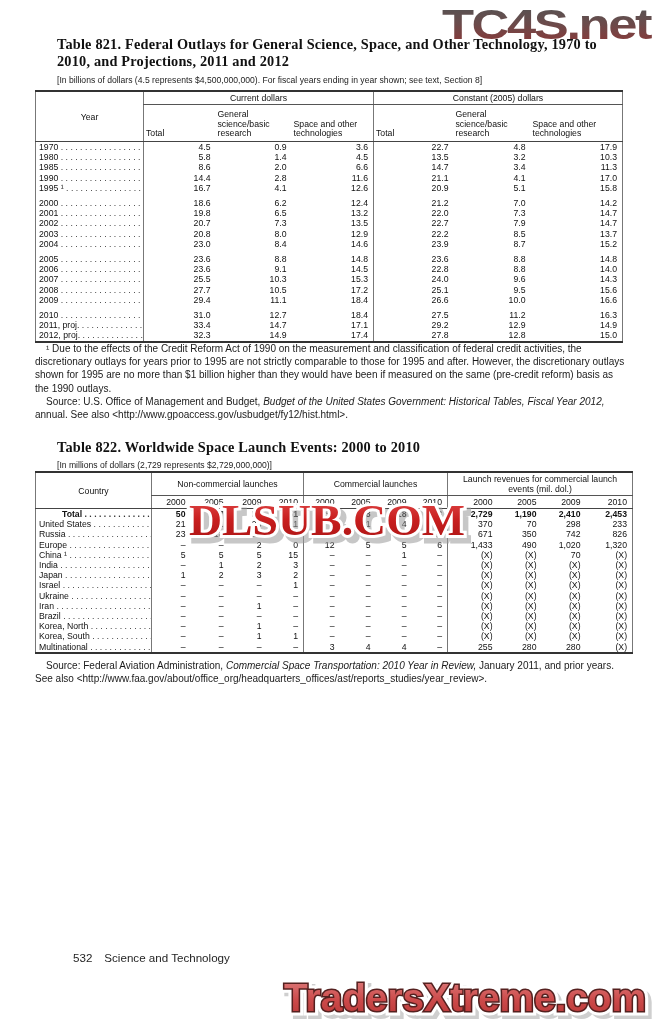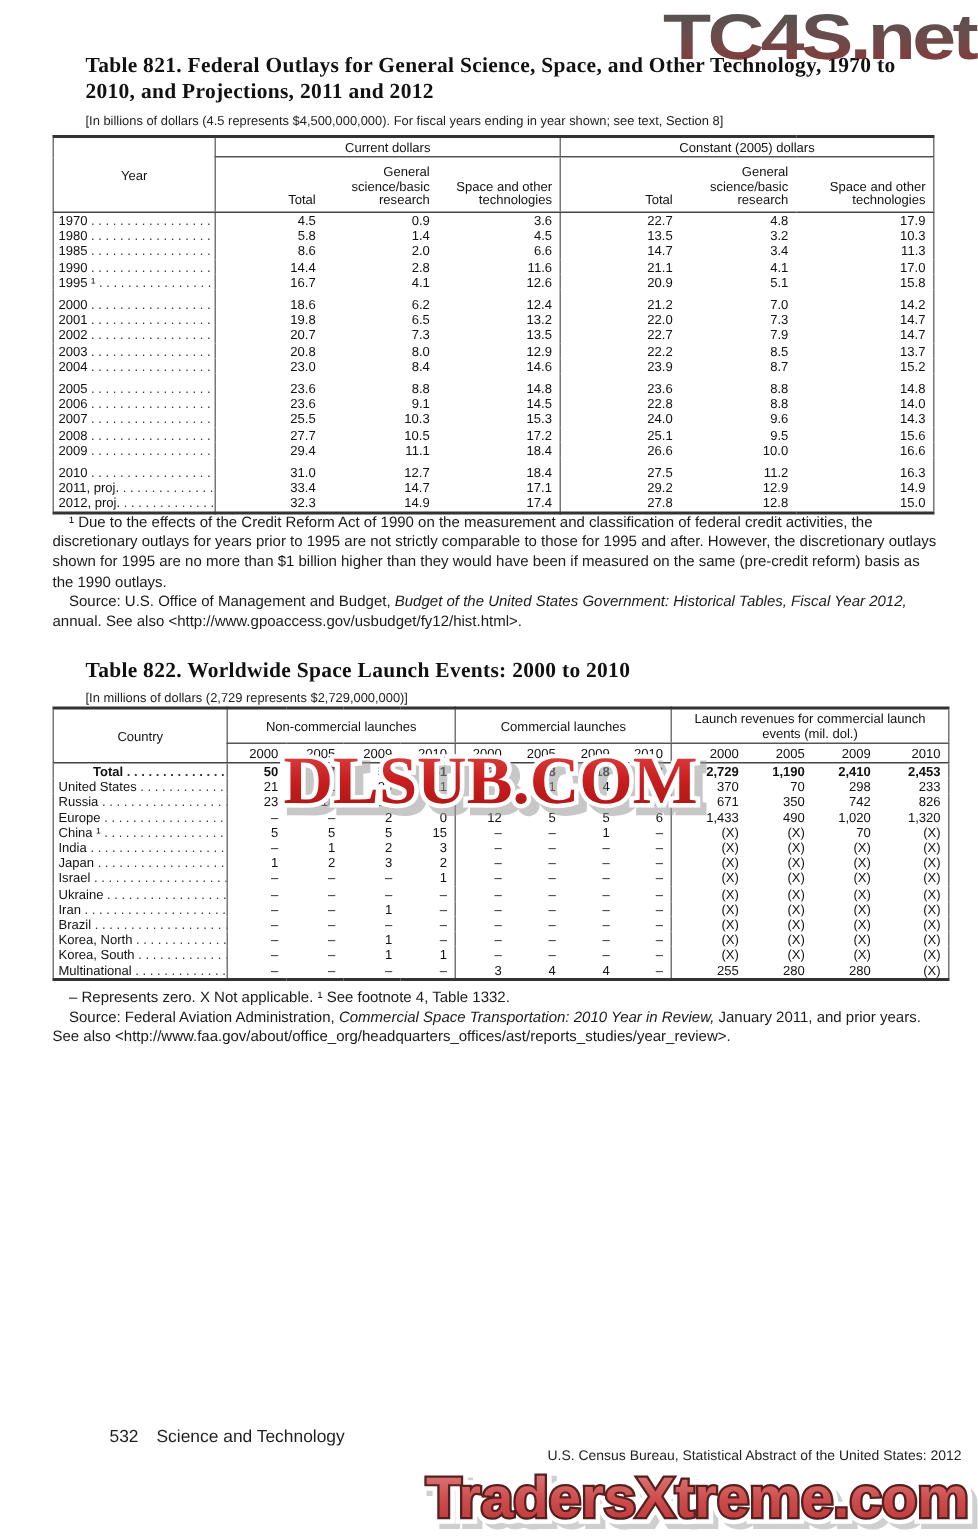--- a/index.html
+++ b/index.html
@@ -28,21 +28,21 @@
   table.stat td.lbl{text-align:left;padding-left:3px;}
   table.stat td.lbl .dots{color:#333;}
   table.stat tr.gap td{padding-top:5px;}
   table.stat tr.bold td{font-weight:bold;}
   td.indent{padding-left:26px !important;}
 
   
   .corner-th{vertical-align:middle;text-align:center;}
   .group-th{text-align:center;vertical-align:middle;border-bottom:1px solid #555;
             border-left:1px solid #777;line-height:1.15;}
-  #t821 tr.subhead th{vertical-align:bottom;text-align:right;border-bottom:1px solid #444;
+  #t821 tr.subhead th{vertical-align:bottom;text-align:left;border-bottom:1px solid #444;
                       line-height:1.12;padding:2px 5px 2px 2px;height:32px;}
   #t821 tr.subhead th.bl{border-left:1px solid #777;}
   #t822 tr.years th{text-align:right;border-bottom:1px solid #444;padding:1px 5px 1px 2px;}
   #t822 tr.years th.bl{border-left:1px solid #777;}
   #t821 .corner-th, #t822 .corner-th{border-bottom:1px solid #444;}
   #t821 td.c0,#t821 td.c3{border-left:1px solid #777;}
   #t822 td.c0,#t822 td.c4,#t822 td.c8{border-left:1px solid #777;}
 
   
   .footnotes{position:absolute;left:35px;width:592px;font-size:10px;line-height:1.32;color:#1a1a1a;}
@@ -515,28 +515,26 @@
           <td class="num c7">–</td>
           <td class="num c8">255</td>
           <td class="num c9">280</td>
           <td class="num c10">280</td>
           <td class="num c11">(X)</td>
         </tr>
       </tbody>
   </table>
 
   <div class="footnotes" id="t822-foot">
-    <p>– Represents zero. X Not applicable. ¹ See footnote 4, Table 1332.</p>
     <p><span>Source: Federal Aviation Administration, </span><span class="it">Commercial Space Transportation: 2010 Year in Review,</span><span> January 2011, and prior years. See also &lt;http://www.faa.gov/about/office_org/headquarters_offices/ast/reports_studies/year_review&gt;.</span></p>
   </div>
 
   <div id="footer-left">
     <span class="pg">532</span><span>Science and Technology</span>
   </div>
-  <div id="footer-right">U.S. Census Bureau, Statistical Abstract of the United States: 2012</div>
 
   <svg class="wm" id="wm-top" width="212" height="47" viewBox="0 0 212 47">
     <defs>
       <linearGradient id="gTop" x1="0" y1="0" x2="0" y2="1">
         <stop offset="0.1" stop-color="#424242"></stop>
         <stop offset="0.5" stop-color="#5c3838"></stop>
         <stop offset="0.95" stop-color="#802222"></stop>
       </linearGradient>
     </defs>
     <text x="106" y="39" text-anchor="middle" font-family="Liberation Sans, sans-serif" font-weight="bold" font-size="43" letter-spacing="-2" textLength="208" lengthAdjust="spacingAndGlyphs" fill="url(#gTop)">TC4S.net</text>

